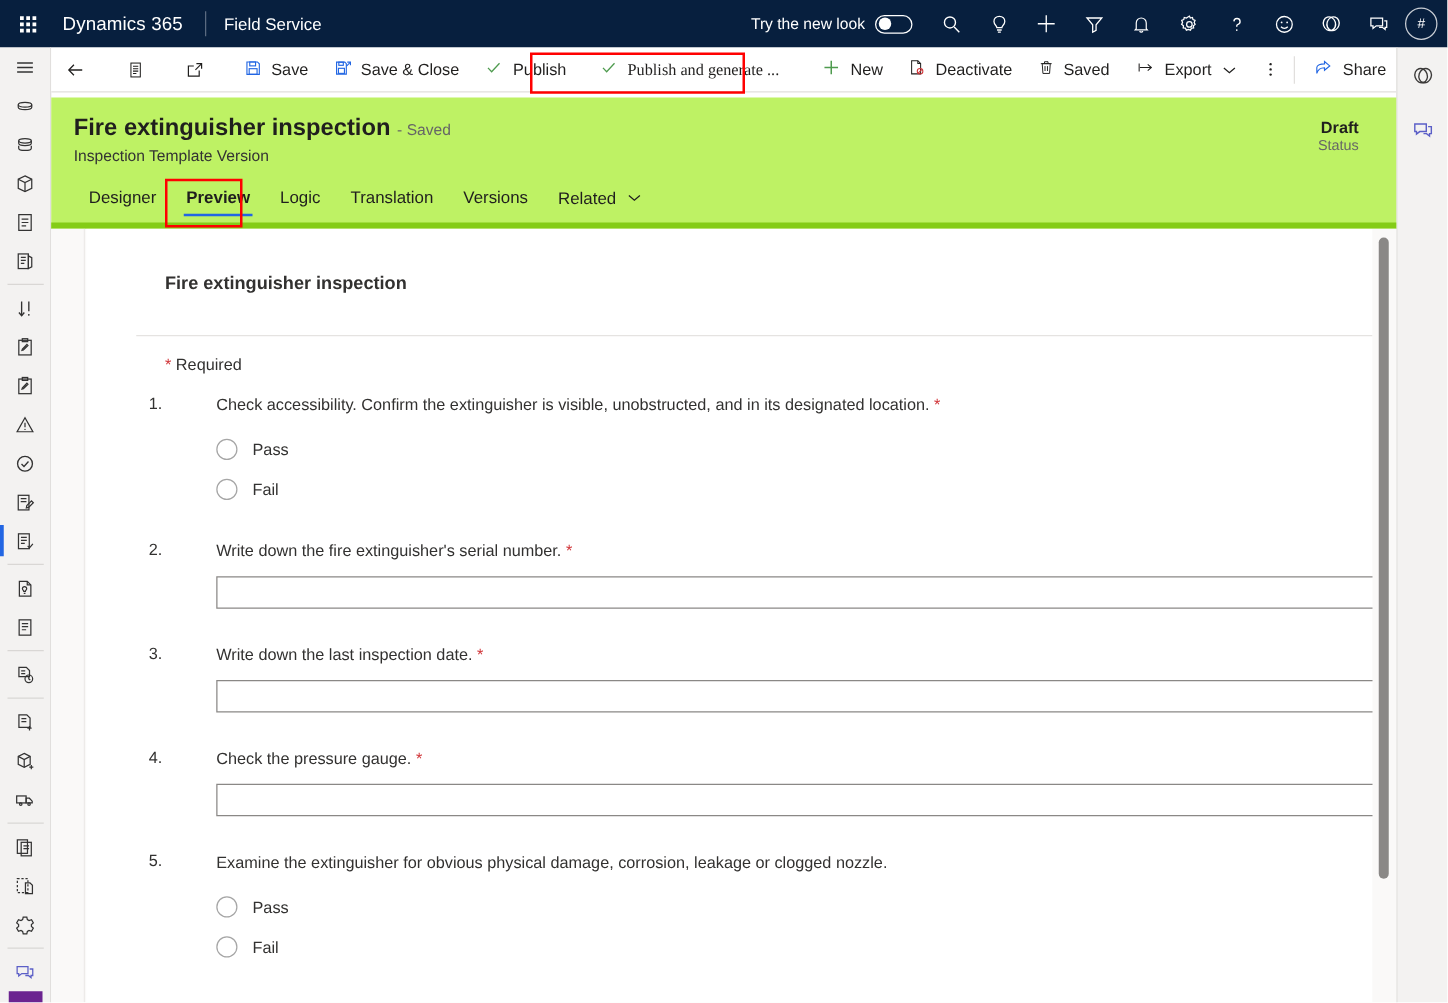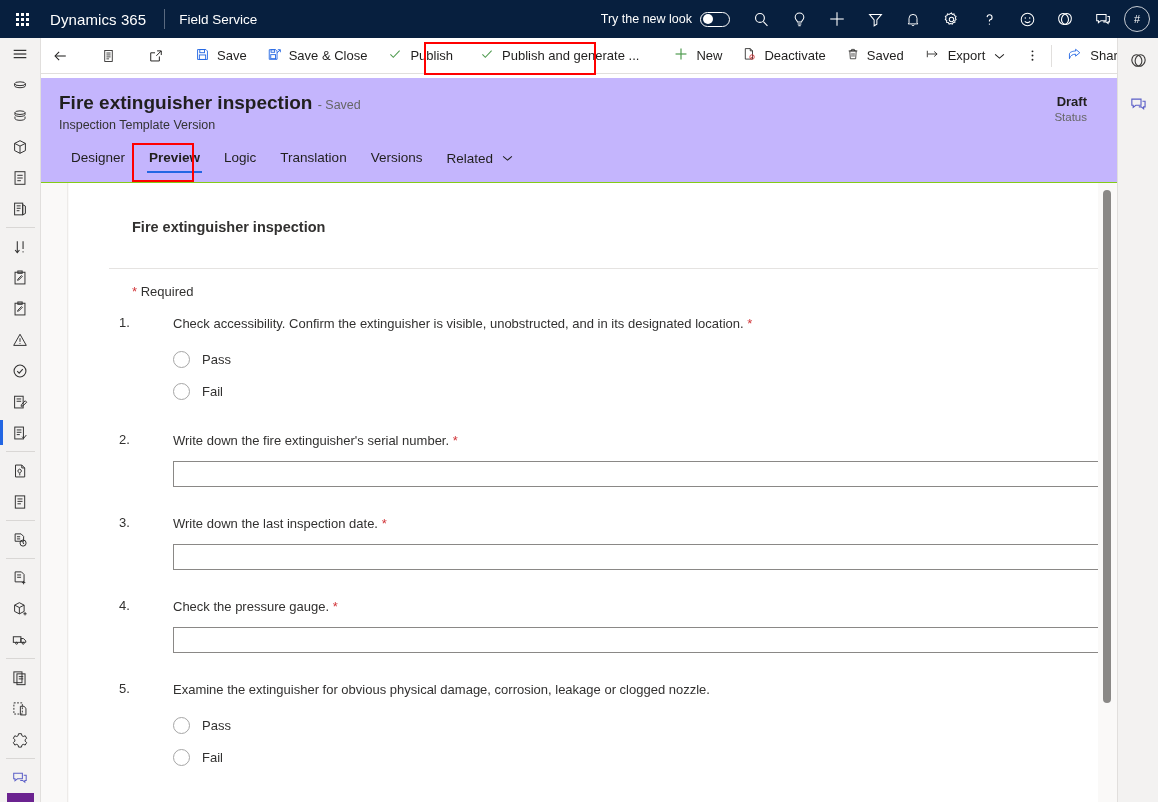--- a/index.html
+++ b/index.html
@@ -108,21 +108,21 @@
     display: flex; flex-direction: column; align-items: center;
   }
   .rrail-item {
     width: 41px; height: 44px; display: flex; align-items: center; justify-content: center;
     cursor: pointer; color: #444;
   }
 
   
   .pagehead {
     position: absolute; left: 41px; top: 78px; width: 1076px; height: 105px;
-    background: #c4b5fd; border-bottom: 1px solid #84cc16;
+    background: #bef264; border-bottom: 5px solid #84cc16;
   }
   .rec-title {
     position: absolute; left: 18px; top: 14px;
     font-size: 19px; font-weight: bold; color: #201f1e;
   }
   .rec-saved { font-size: 12.5px; font-weight: normal; color: #666666; }
   .rec-sub {
     position: absolute; left: 18px; top: 40px; font-size: 12.5px; color: #333333;
   }
   .status-block { position: absolute; right: 30px; top: 16px; text-align: right; }
@@ -538,21 +538,21 @@
 
     <div class="cmd-btn">
       <span>
         <svg width="16" height="14" viewBox="0 0 20 20" fill="none" stroke="#4f9b4f" stroke-width="1.5">
           <path d="M3.4 10.4l4.2 4.4 9-9.6"></path>
         </svg>
       </span>
       <span>Publish</span>
     </div>
 
-    <div class="cmd-btn" style="margin-left:6px;">
+    <div class="cmd-btn" style="margin-left:6px;font-family:Liberation Serif, serif;">
       <span>
         <svg width="16" height="14" viewBox="0 0 20 20" fill="none" stroke="#4f9b4f" stroke-width="1.5">
           <path d="M3.4 10.4l4.2 4.4 9-9.6"></path>
         </svg>
       </span>
       <span>Publish and generate ...</span>
     </div>
 
     <div class="cmd-btn" style="margin-left:14px;">
       <span>

